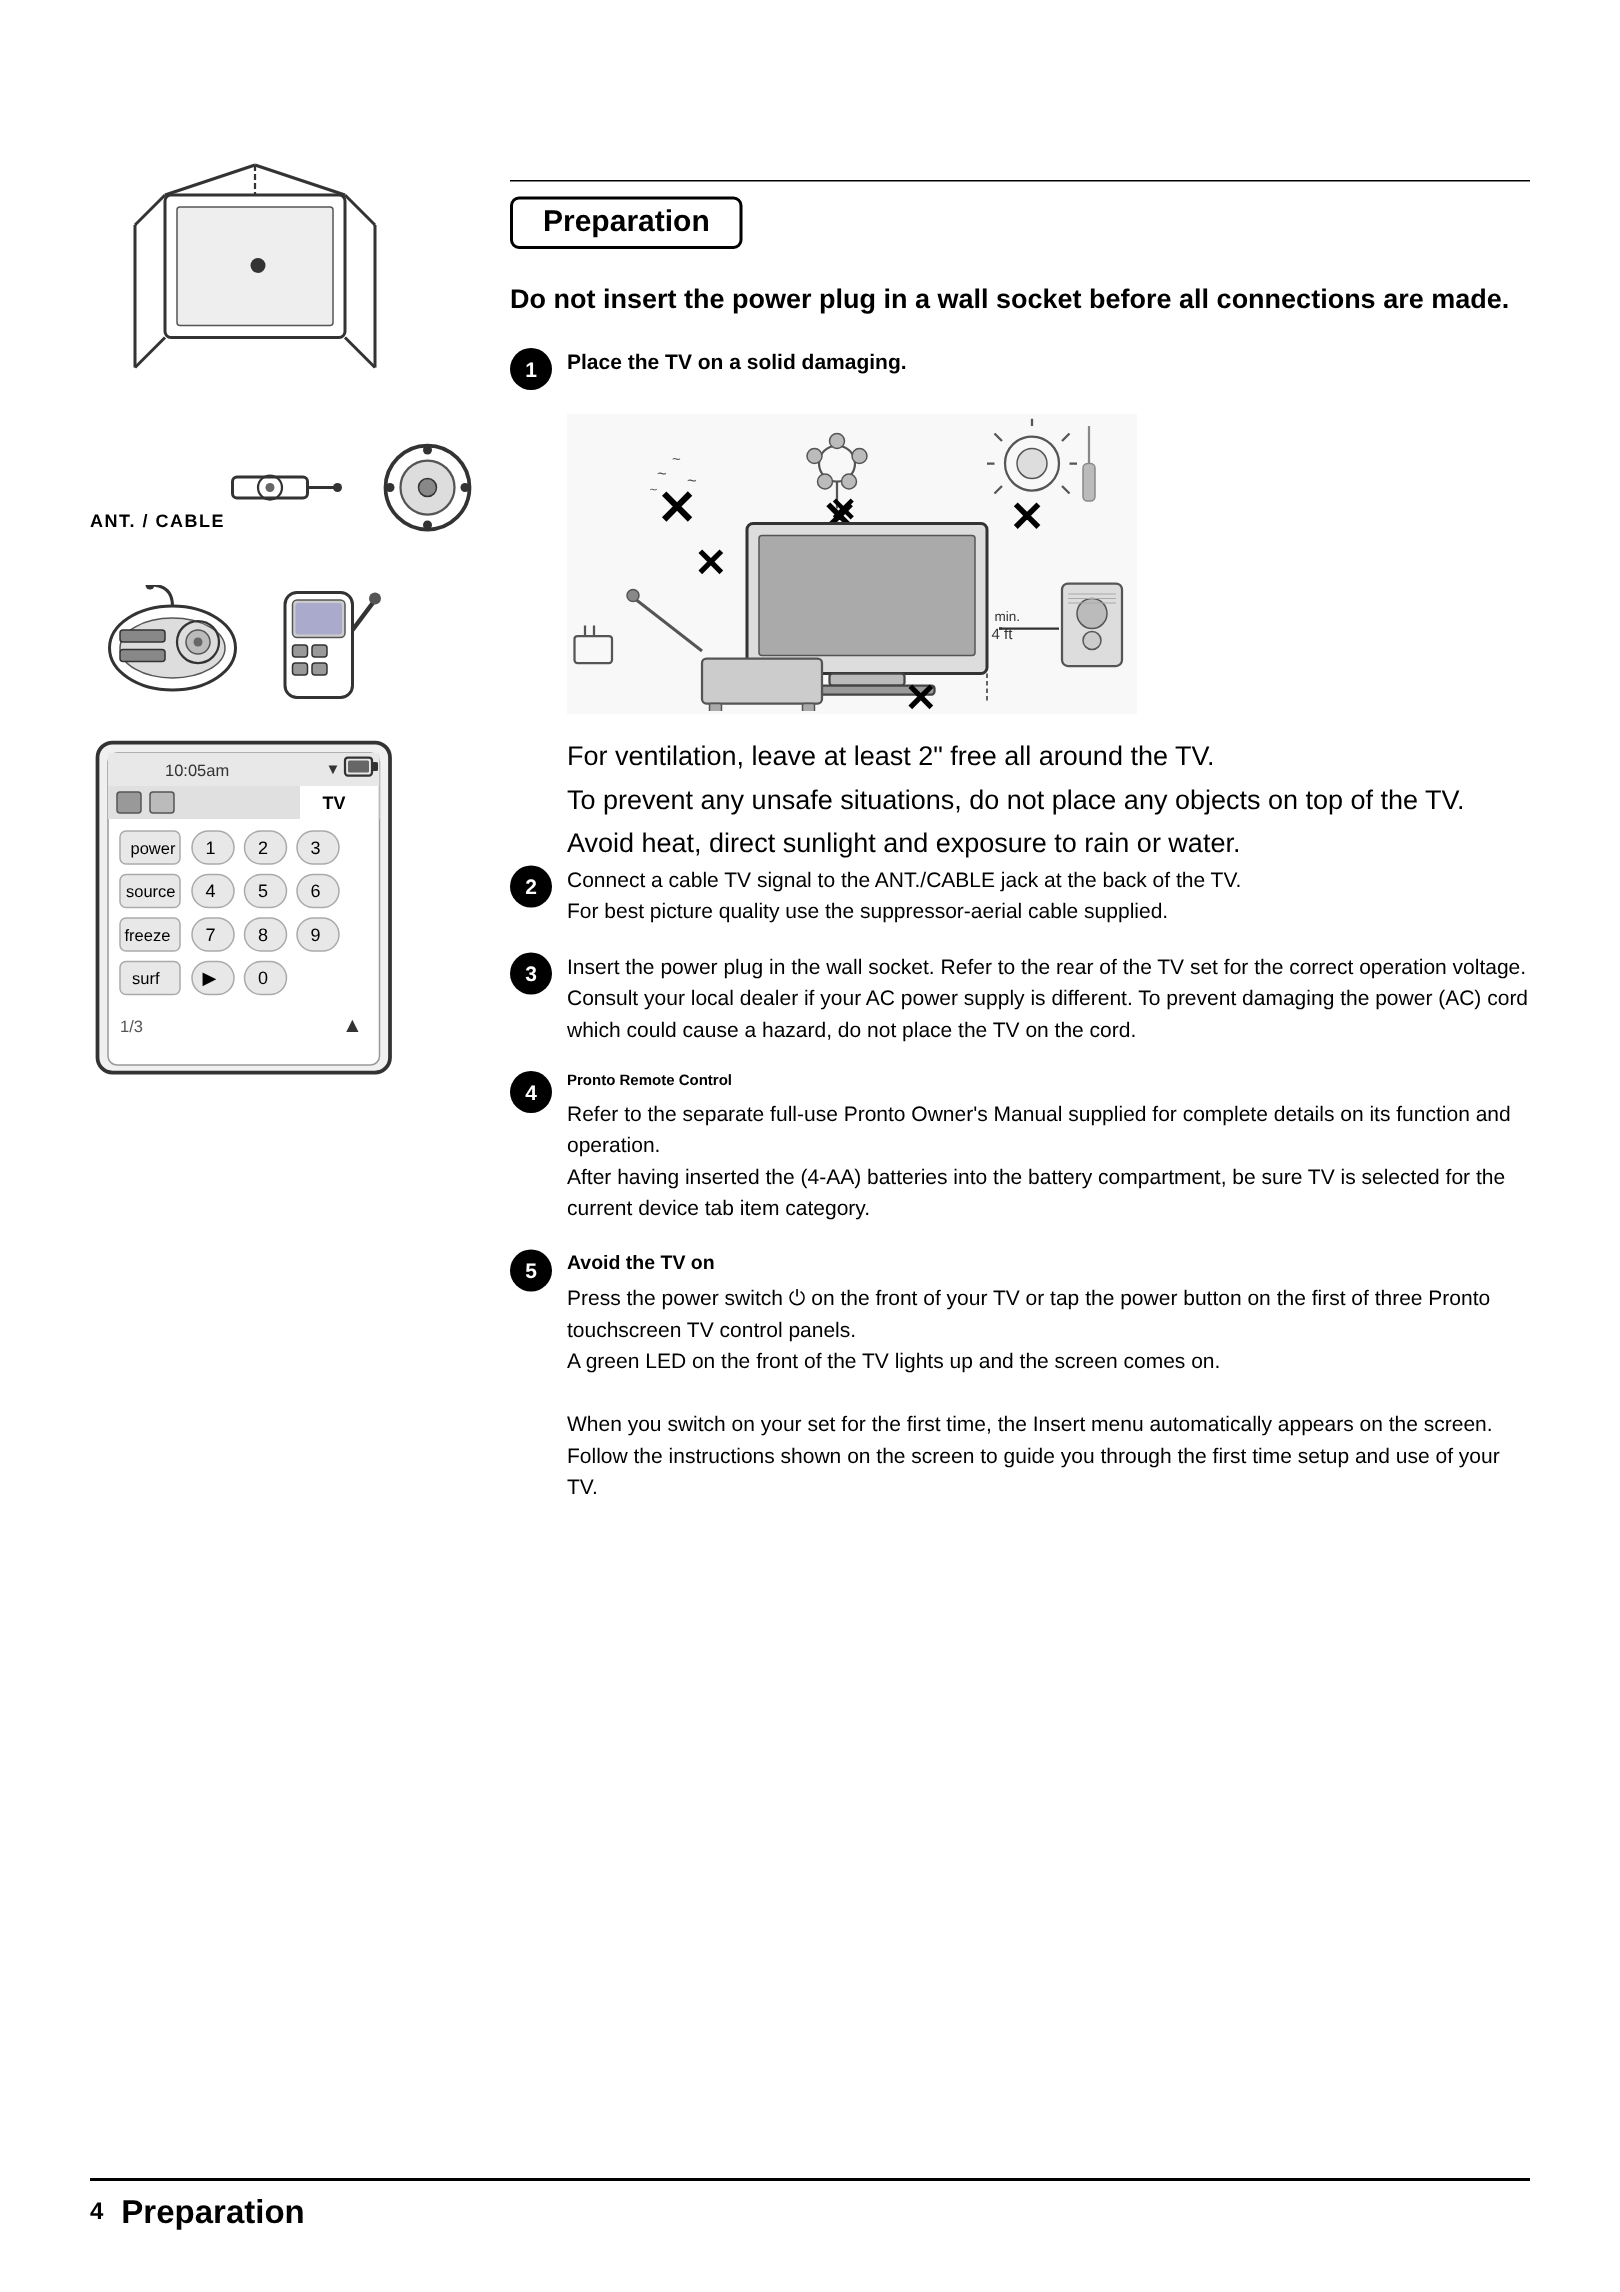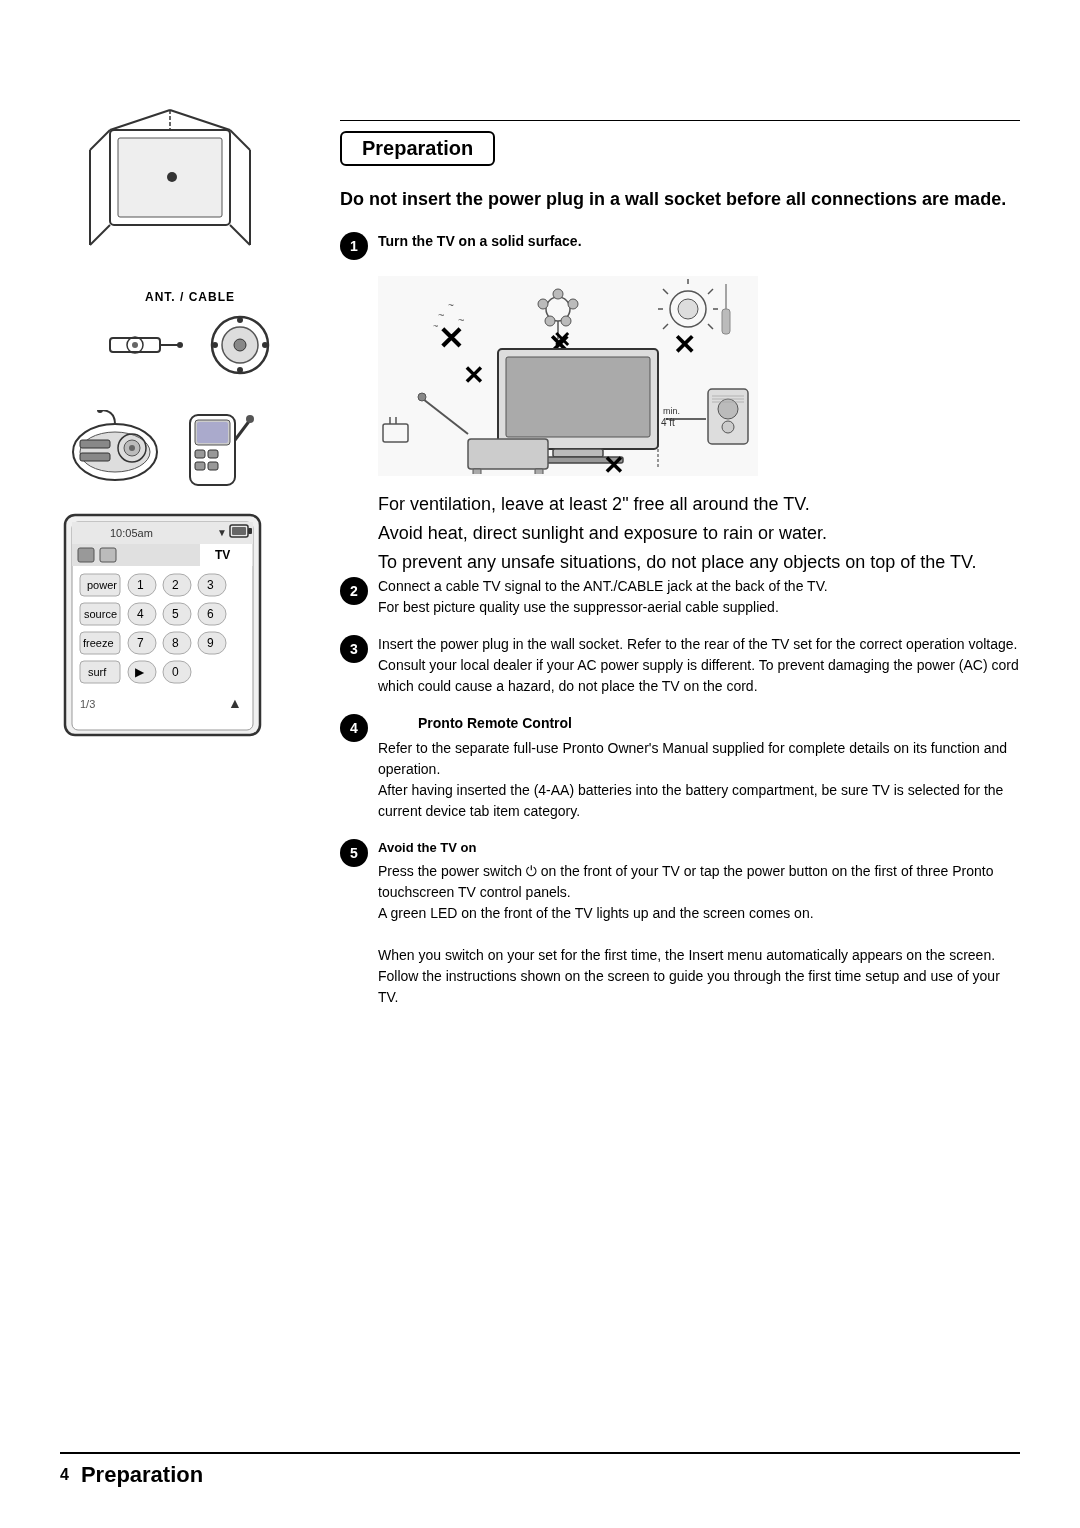--- a/index.html
+++ b/index.html
@@ -109,23 +109,22 @@
     
     .ventilation-notes {
       margin-left: 38px;
       font-size: 18px;
       line-height: 1.6;
     }
 
     
     .substep-heading {
       font-weight: bold;
-      font-size: 14px;
+      font-size: 10px;
       margin-bottom: 4px;
-      margin-left: 40px;
     }
 
     
     .page-footer {
       position: absolute;
       bottom: 40px;
       left: 60px;
       right: 60px;
       border-top: 2px solid #000;
       padding-top: 8px;
@@ -148,22 +147,22 @@
     .tv-box-illus {
       width: 200px;
       height: 160px;
       margin-bottom: 30px;
       margin-left: 20px;
     }
 
     .ant-cable-section {
       margin-bottom: 30px;
       display: flex;
-      flex-direction: column;
-      align-items: center;
+      flex-direction: row;
+      align-items: flex-end;
     }
 
     .ant-label {
       font-weight: bold;
       font-size: 12px;
       letter-spacing: 1px;
       margin-bottom: 6px;
     }
 
     .ant-illus {
@@ -374,21 +373,21 @@
 
     
     <p class="warning-text">
       <span>Do not insert the power plug in a wall socket before all connections are made.</span>
     </p>
 
     
     <div class="step">
       <div class="step-number">1</div>
       <div class="step-content">
-        <strong>Turn the TV on a solid surface.</strong>
+        <strong>Place the TV on a solid damaging.</strong>
       </div>
     </div>
 
     
     <div class="tv-illustration">
       <svg width="380" height="195" viewBox="0 0 380 195">
 
         <text x="60" y="40" font-size="11" fill="#555">~</text>
         <text x="70" y="30" font-size="10" fill="#555">~</text>
         <text x="80" y="45" font-size="11" fill="#555">~</text>
@@ -459,22 +458,22 @@
 
         <rect x="5" y="145" width="25" height="18" rx="2" fill="none" stroke="#555" stroke-width="1.5"></rect>
         <line x1="12" y1="145" x2="12" y2="138" stroke="#555" stroke-width="1.5"></line>
         <line x1="18" y1="145" x2="18" y2="138" stroke="#555" stroke-width="1.5"></line>
       </svg>
     </div>
 
     
     <div class="ventilation-notes">
       <p>For ventilation, leave at least 2" free all around the TV.</p>
+      <p>To prevent any unsafe situations, do not place any objects on top of the TV.</p>
       <p>Avoid heat, direct sunlight and exposure to rain or water.</p>
-      <p>To prevent any unsafe situations, do not place any objects on top of the TV.</p>
     </div>
 
     
     <div class="step">
       <div class="step-number">2</div>
       <div class="step-content">
         Connect a cable TV signal to the <b>ANT./CABLE</b> jack at the back of the TV.<br>
         For best picture quality use the suppressor-aerial cable supplied.
       </div>
     </div>

